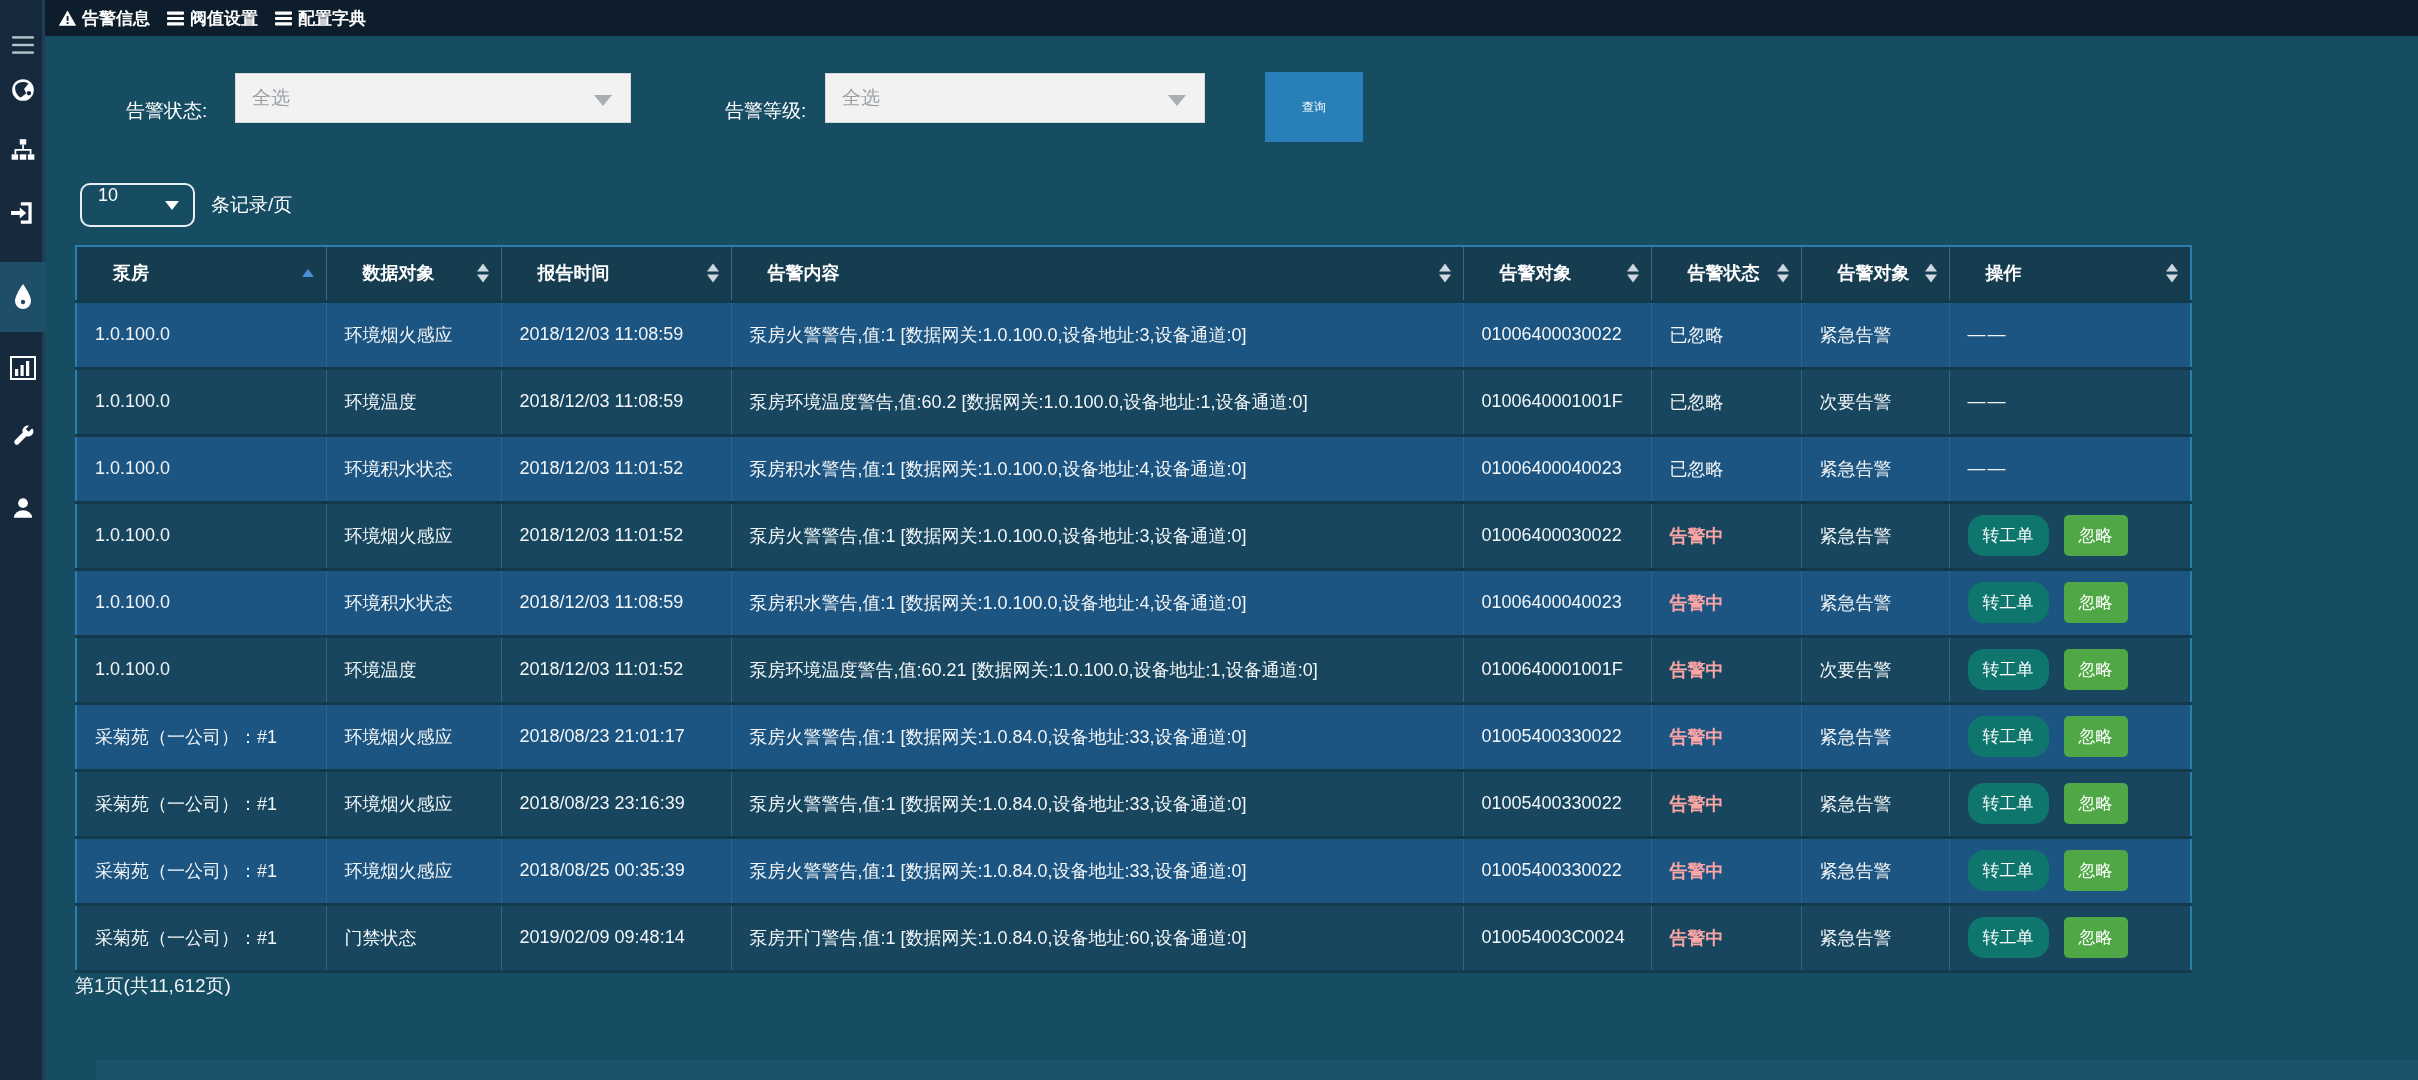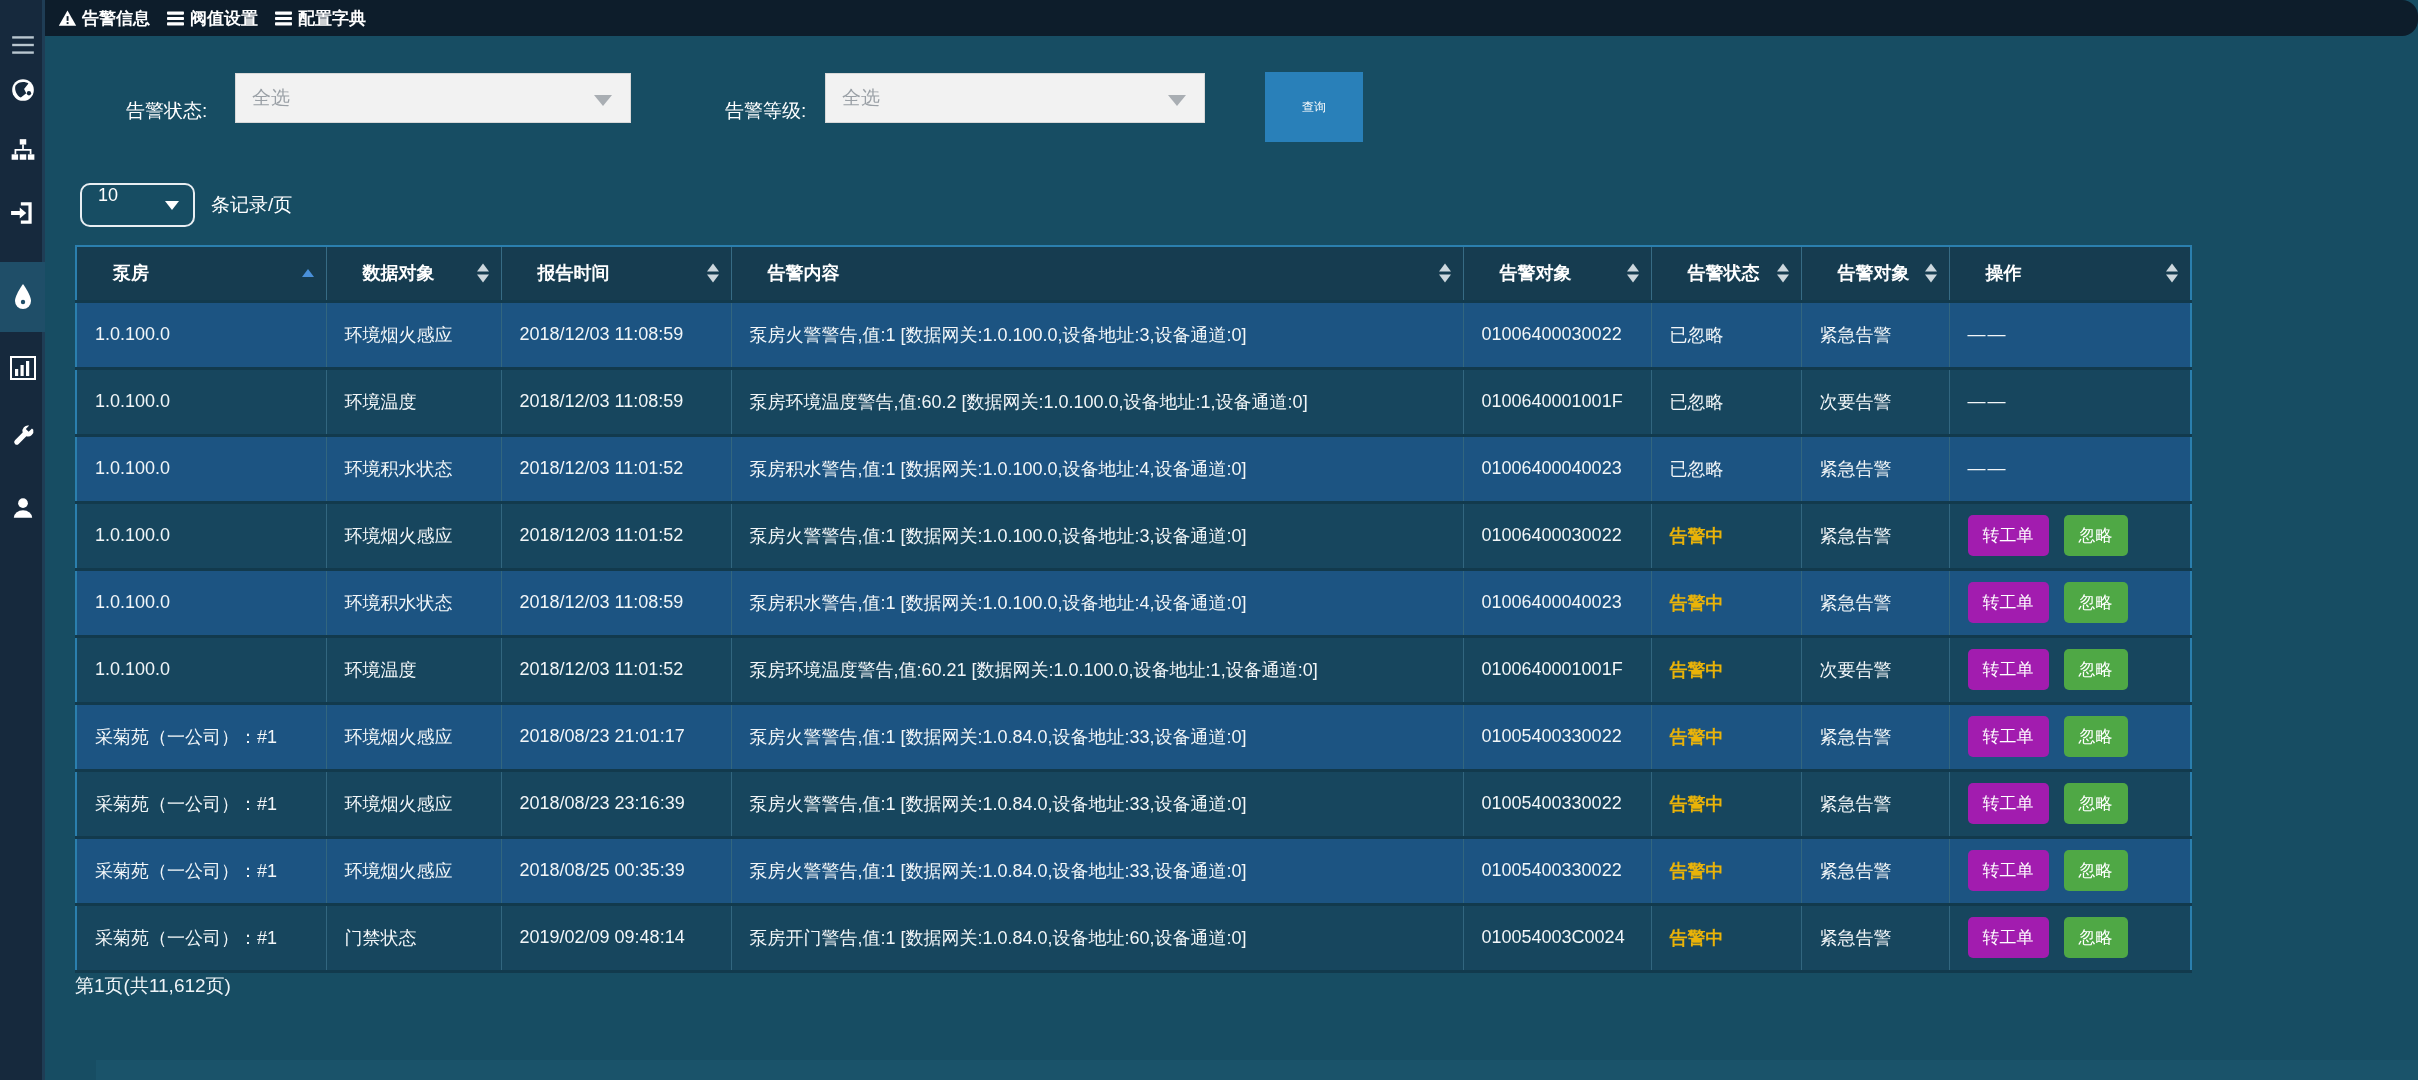--- a/index.html
+++ b/index.html
@@ -1,21 +1,21 @@
 <!DOCTYPE html>
 <html><head>
 <meta charset="utf-8">
 <style>
   * { margin:0; padding:0; box-sizing:border-box; }
   html,body { width:2418px; height:1080px; overflow:hidden;
     font-family:"Liberation Sans", sans-serif; background:#174d63; }
 
   
   .topbar { position:absolute; left:0; top:0; width:2418px; height:36px;
-    background:#0d1d2b; display:flex; align-items:center; padding-left:58px; gap:16px; z-index:5;border-radius:16px; }
+    background:#0d1d2b; display:flex; align-items:center; padding-left:58px; gap:16px; z-index:5; }
   .nav-item { display:flex; align-items:center; gap:5px; color:#fff;
     font-size:17px; font-weight:bold; cursor:pointer; }
   .nav-item svg { display:block; }
 
   
   .sidebar { position:absolute; left:0; top:0; width:45px; height:1080px;
     background:#16293d; border-right:3px solid #1f3d55; z-index:6; }
   .side-item { position:absolute; left:0; width:45px; height:46px;
     display:flex; align-items:center; justify-content:center; cursor:pointer; }
   .side-item.active-bg { height:70px; background:#1f4e68; }
@@ -61,25 +61,25 @@
     overflow:hidden; white-space:nowrap; }
   tr.odd td { background:#1c5482; }
   tr.even td { background:#17465e; }
   .sort { position:absolute; right:12px; top:50%; transform:translateY(-50%);
     display:flex; flex-direction:column; align-items:center; }
   .tri-up { width:0; height:0; border-left:6px solid transparent;
     border-right:6px solid transparent; border-bottom:8px solid #cdd8de; }
   .tri-down { width:0; height:0; border-left:6px solid transparent;
     border-right:6px solid transparent; border-top:8px solid #cdd8de; margin-top:3px; }
   .sort-asc .tri-up { border-bottom-color:#4a90d9; }
-  .status-text.alarming { color:#eab308; font-weight:bold; }
+  .status-text.alarming { color:#fca5a5; font-weight:bold; }
   .btn-transfer, .btn-ignore { border:none; border-radius:5px; color:#fff;
     font-size:17px; padding:9px 15px; cursor:pointer; margin-right:10px;
     font-family:"Liberation Sans", sans-serif; }
-  .btn-transfer { background:#a21caf; }
+  .btn-transfer { background:#0f766e;border-radius:16px; }
   .btn-ignore  { background:#4fa845; }
   .op-dash { letter-spacing:2px; }
 
   
   .pager { position:absolute; left:27px; top:925px; width:2320px; height:50px;
     display:flex; align-items:center; justify-content:space-between; }
   .pager-summary { color:#eef4f7; font-size:19px; }
   .pager-right { display:flex; align-items:center; gap:6px; }
   .pg-link { color:#e8eef2; font-size:19px; cursor:pointer; padding:0 10px; }
   .pg-num { width:46px; height:46px; display:flex; align-items:center; justify-content:center;

